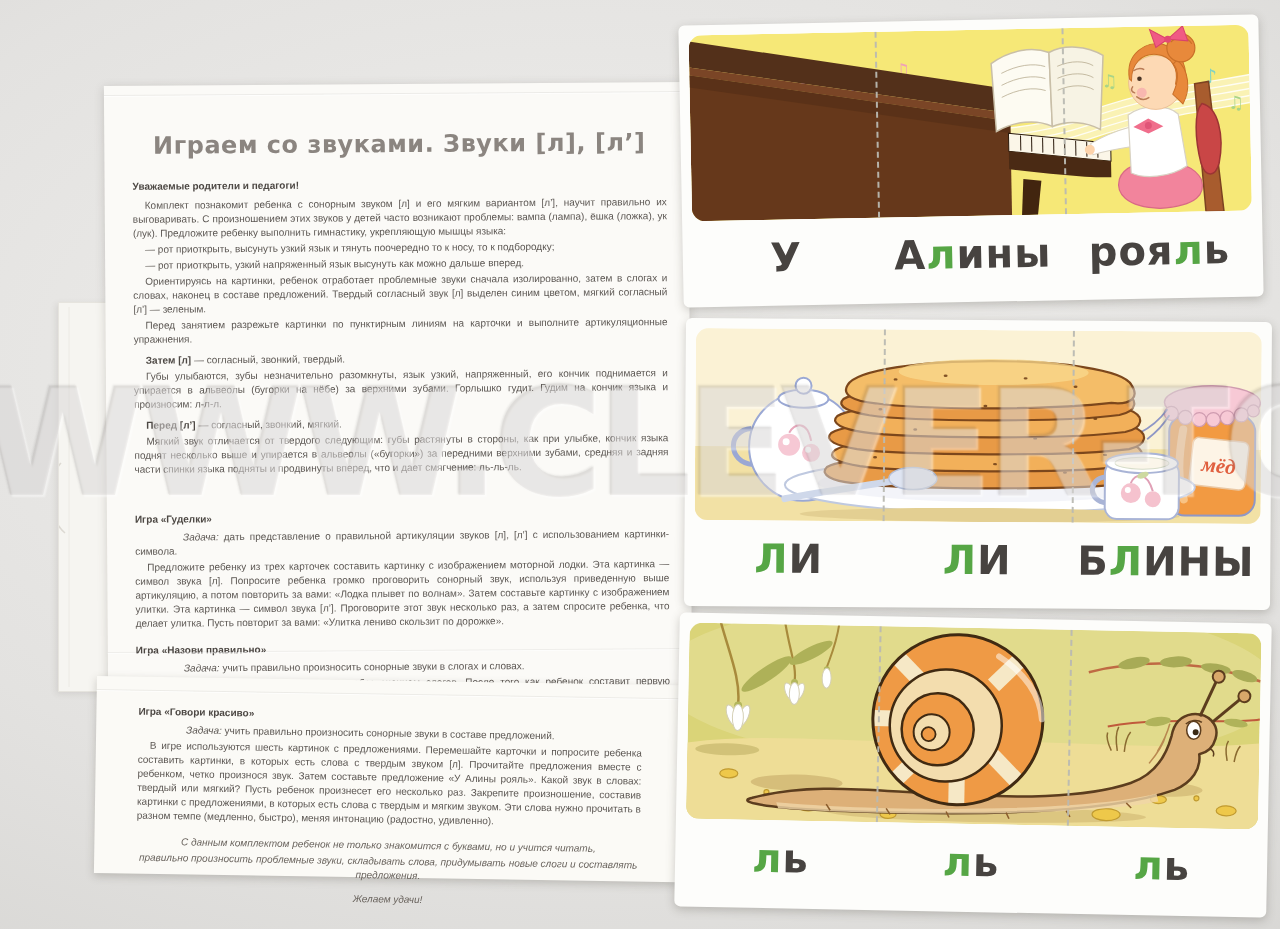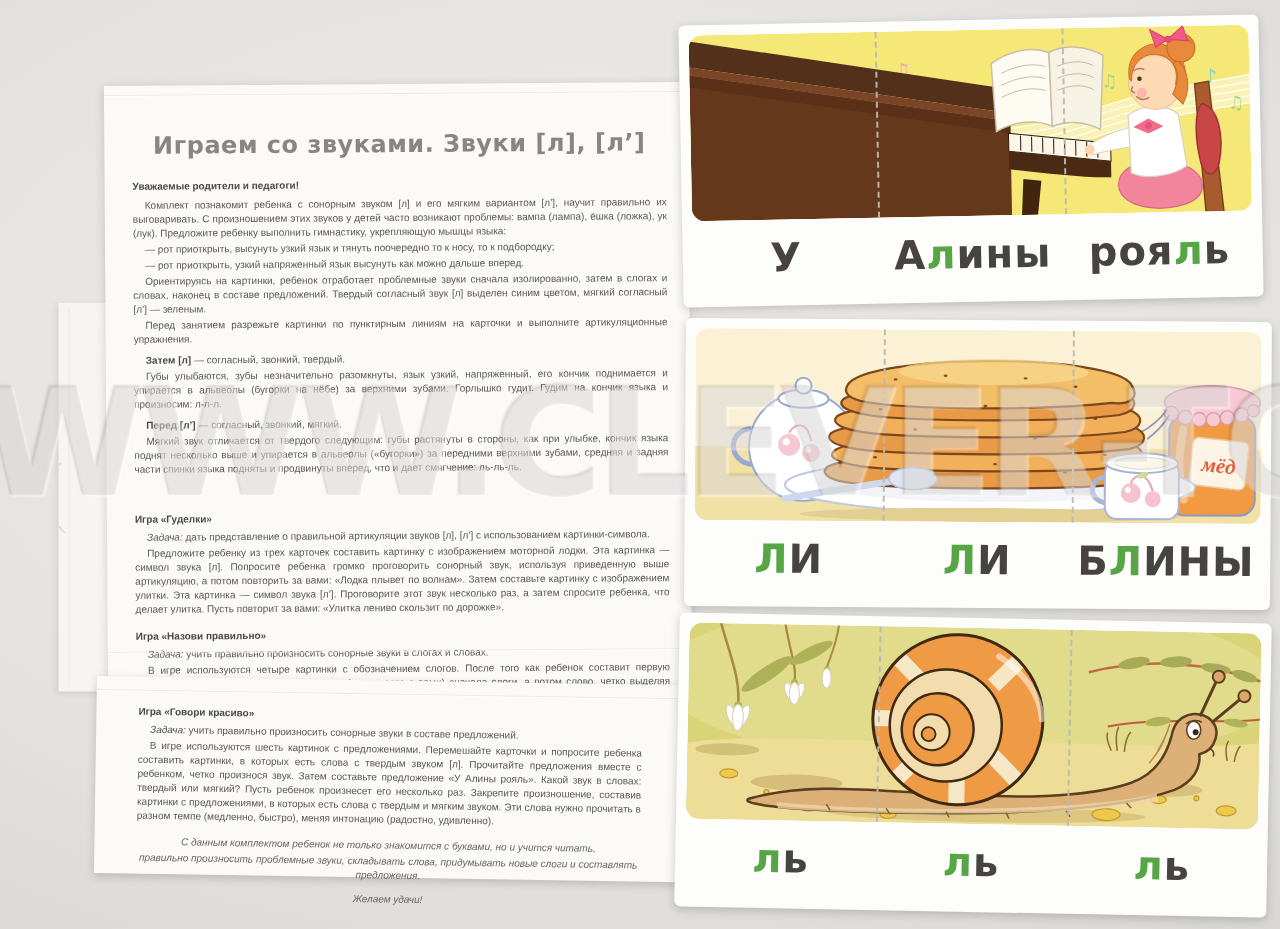--- a/index.html
+++ b/index.html
@@ -17,21 +17,21 @@
   .sheet-inner{padding:44px 22px 0 28px;color:#5c5753;font-size:10px;line-height:1.4;text-align:justify;}
   .sheet-inner p{margin:0 0 2px 0;text-indent:12px;}
   .sheet-inner p.noindent{text-indent:0;}
   h1.title{margin:0 0 16px 0;text-align:center;text-indent:0;
            font-family:"DejaVu Sans",sans-serif;font-weight:bold;
            font-size:24px;letter-spacing:.5px;color:#8b8580;}
   .greeting{font-weight:bold;color:#4d4844;margin-bottom:5px !important;}
   .lead{font-weight:bold;color:#4d4844;}
   .game-title{font-weight:bold;color:#4d4844;margin:13px 0 4px 0 !important;text-indent:0 !important;}
   .gap-top{margin-top:36px !important;}
-  .task i{color:#5c5753;}
+  .task i{color:#5c5753;margin-left:36px;}
   .mt8{margin-top:7px !important;}
 
   
   .side-flap{position:absolute;left:58px;top:302px;width:50px;height:388px;
              background:#f6f5f1;border:1px solid #e6e4de;border-right-color:#dedcd5;
              box-shadow:-2px 2px 6px rgba(90,85,75,.12);z-index:9;}
   .side-flap svg{position:absolute;left:0;top:0;}
 
   
   .bottom-flap{position:absolute;left:97px;top:676px;width:584px;height:197px;

